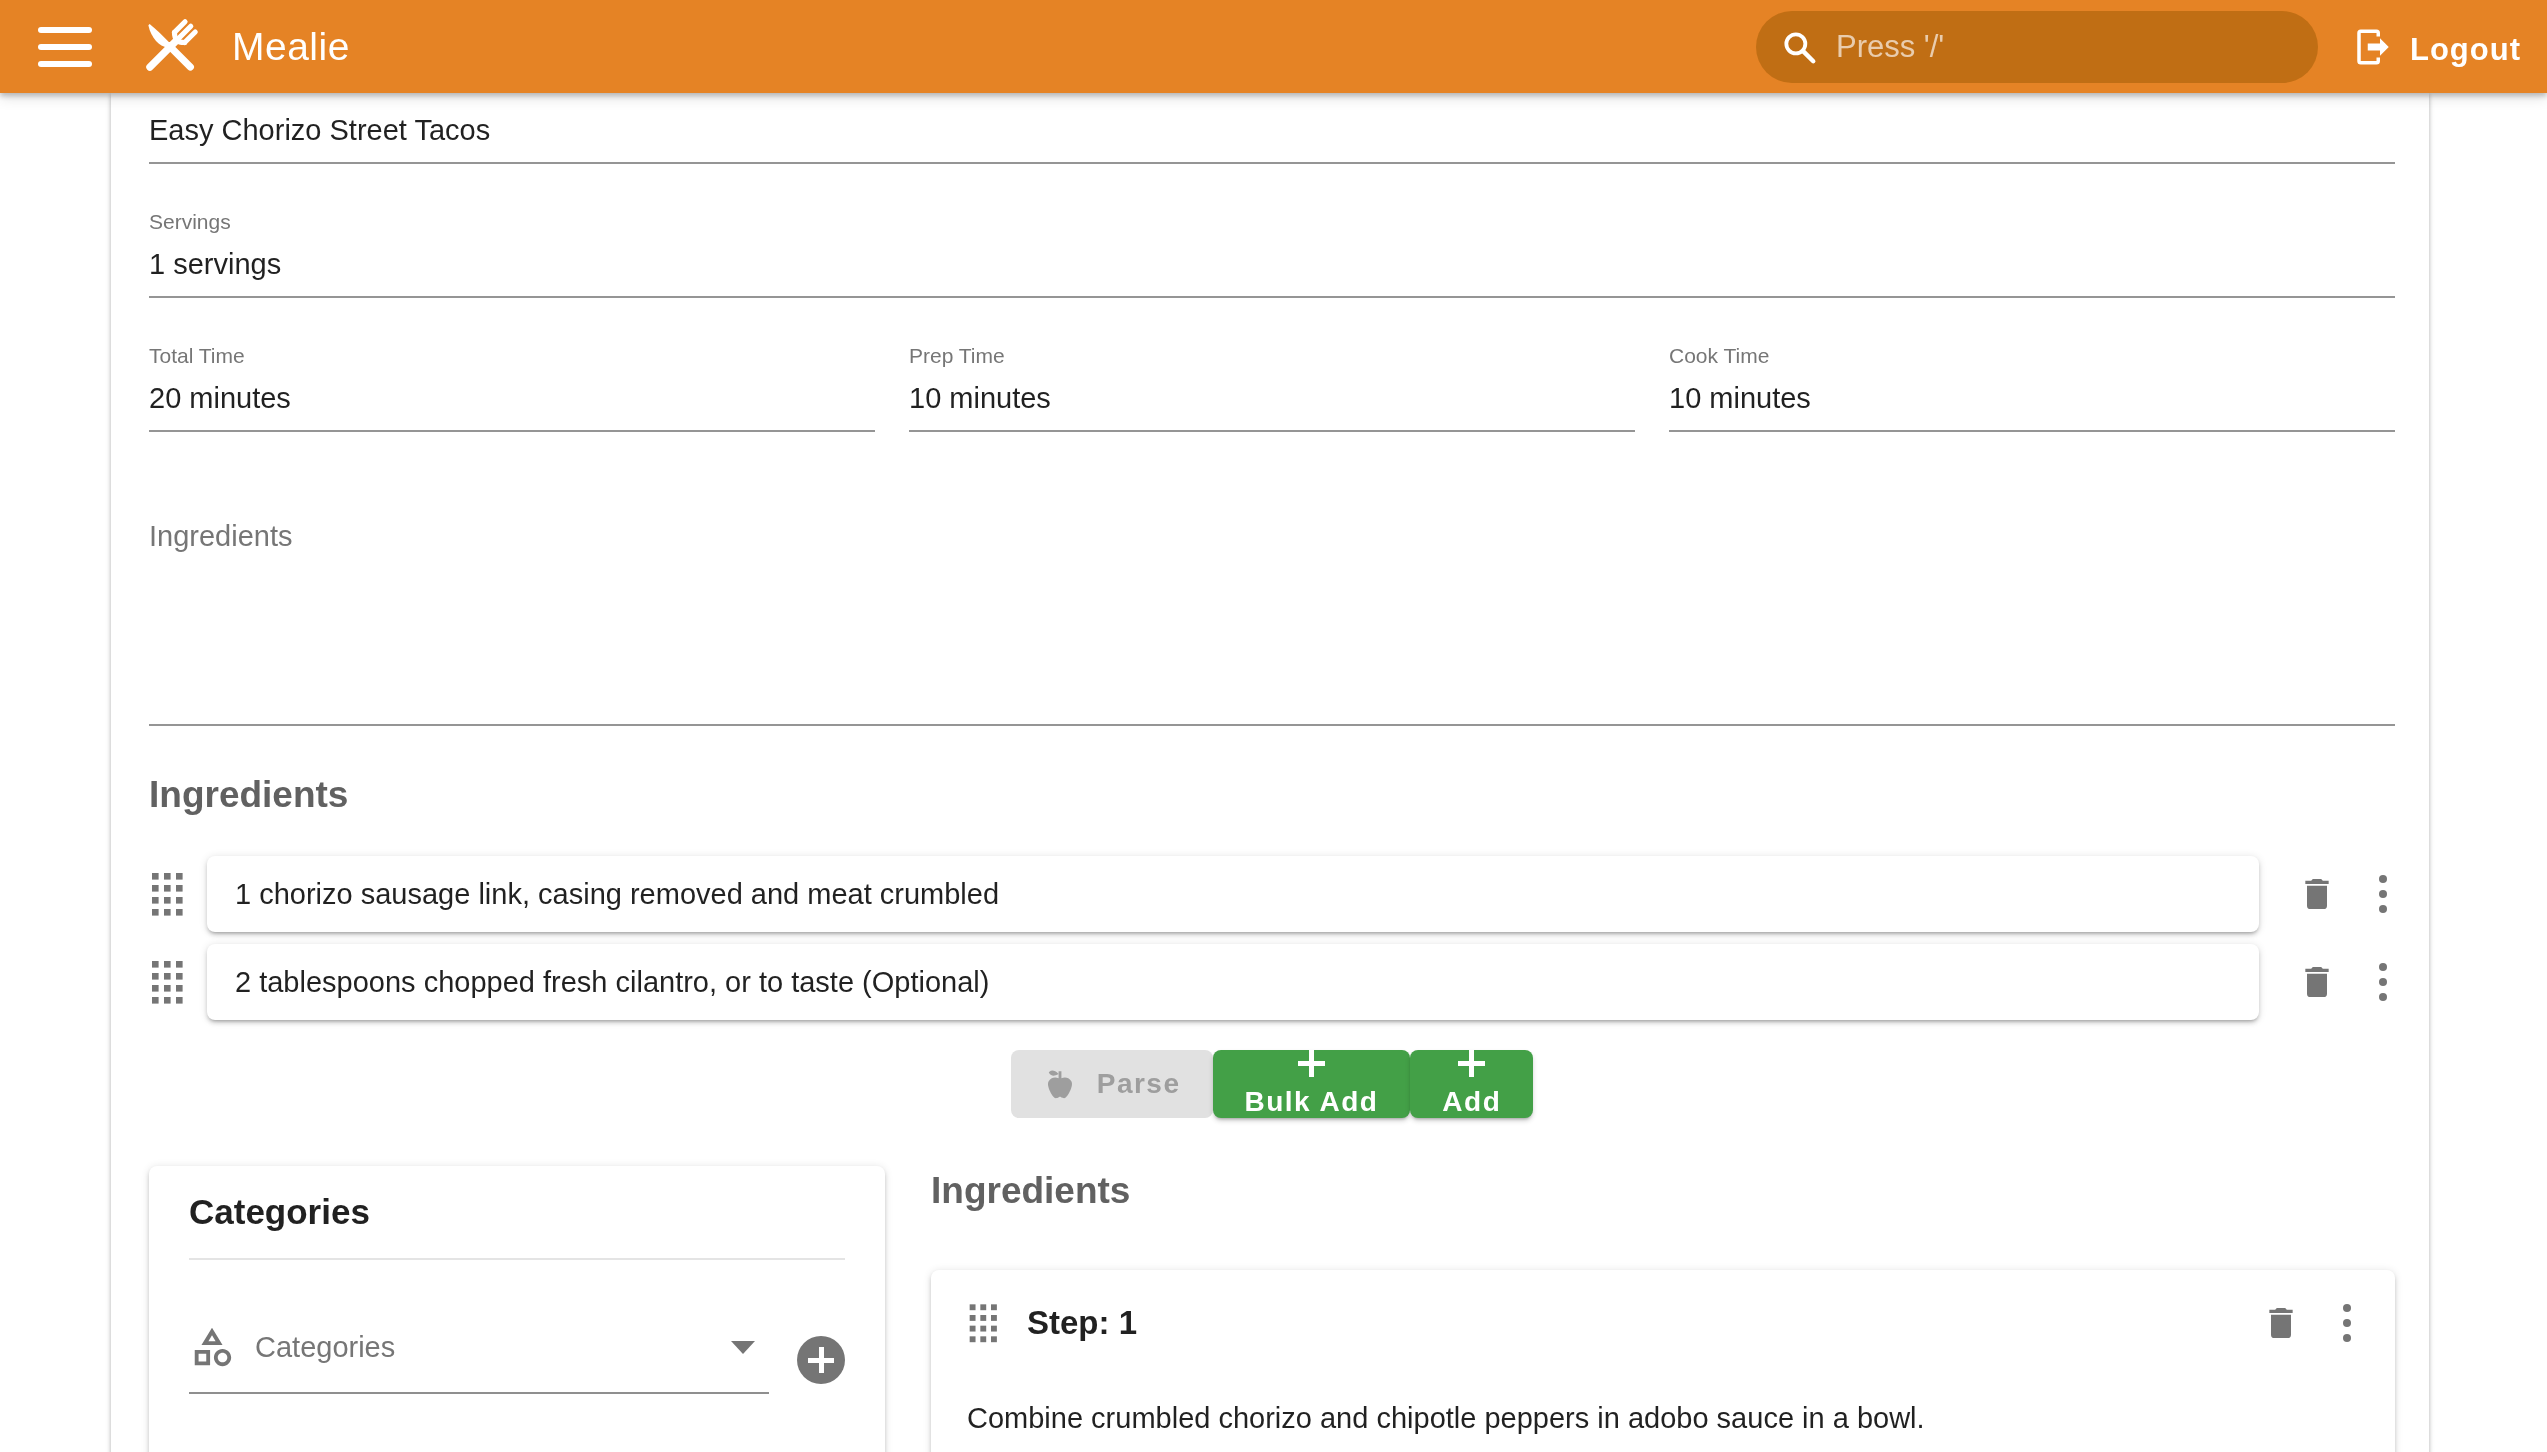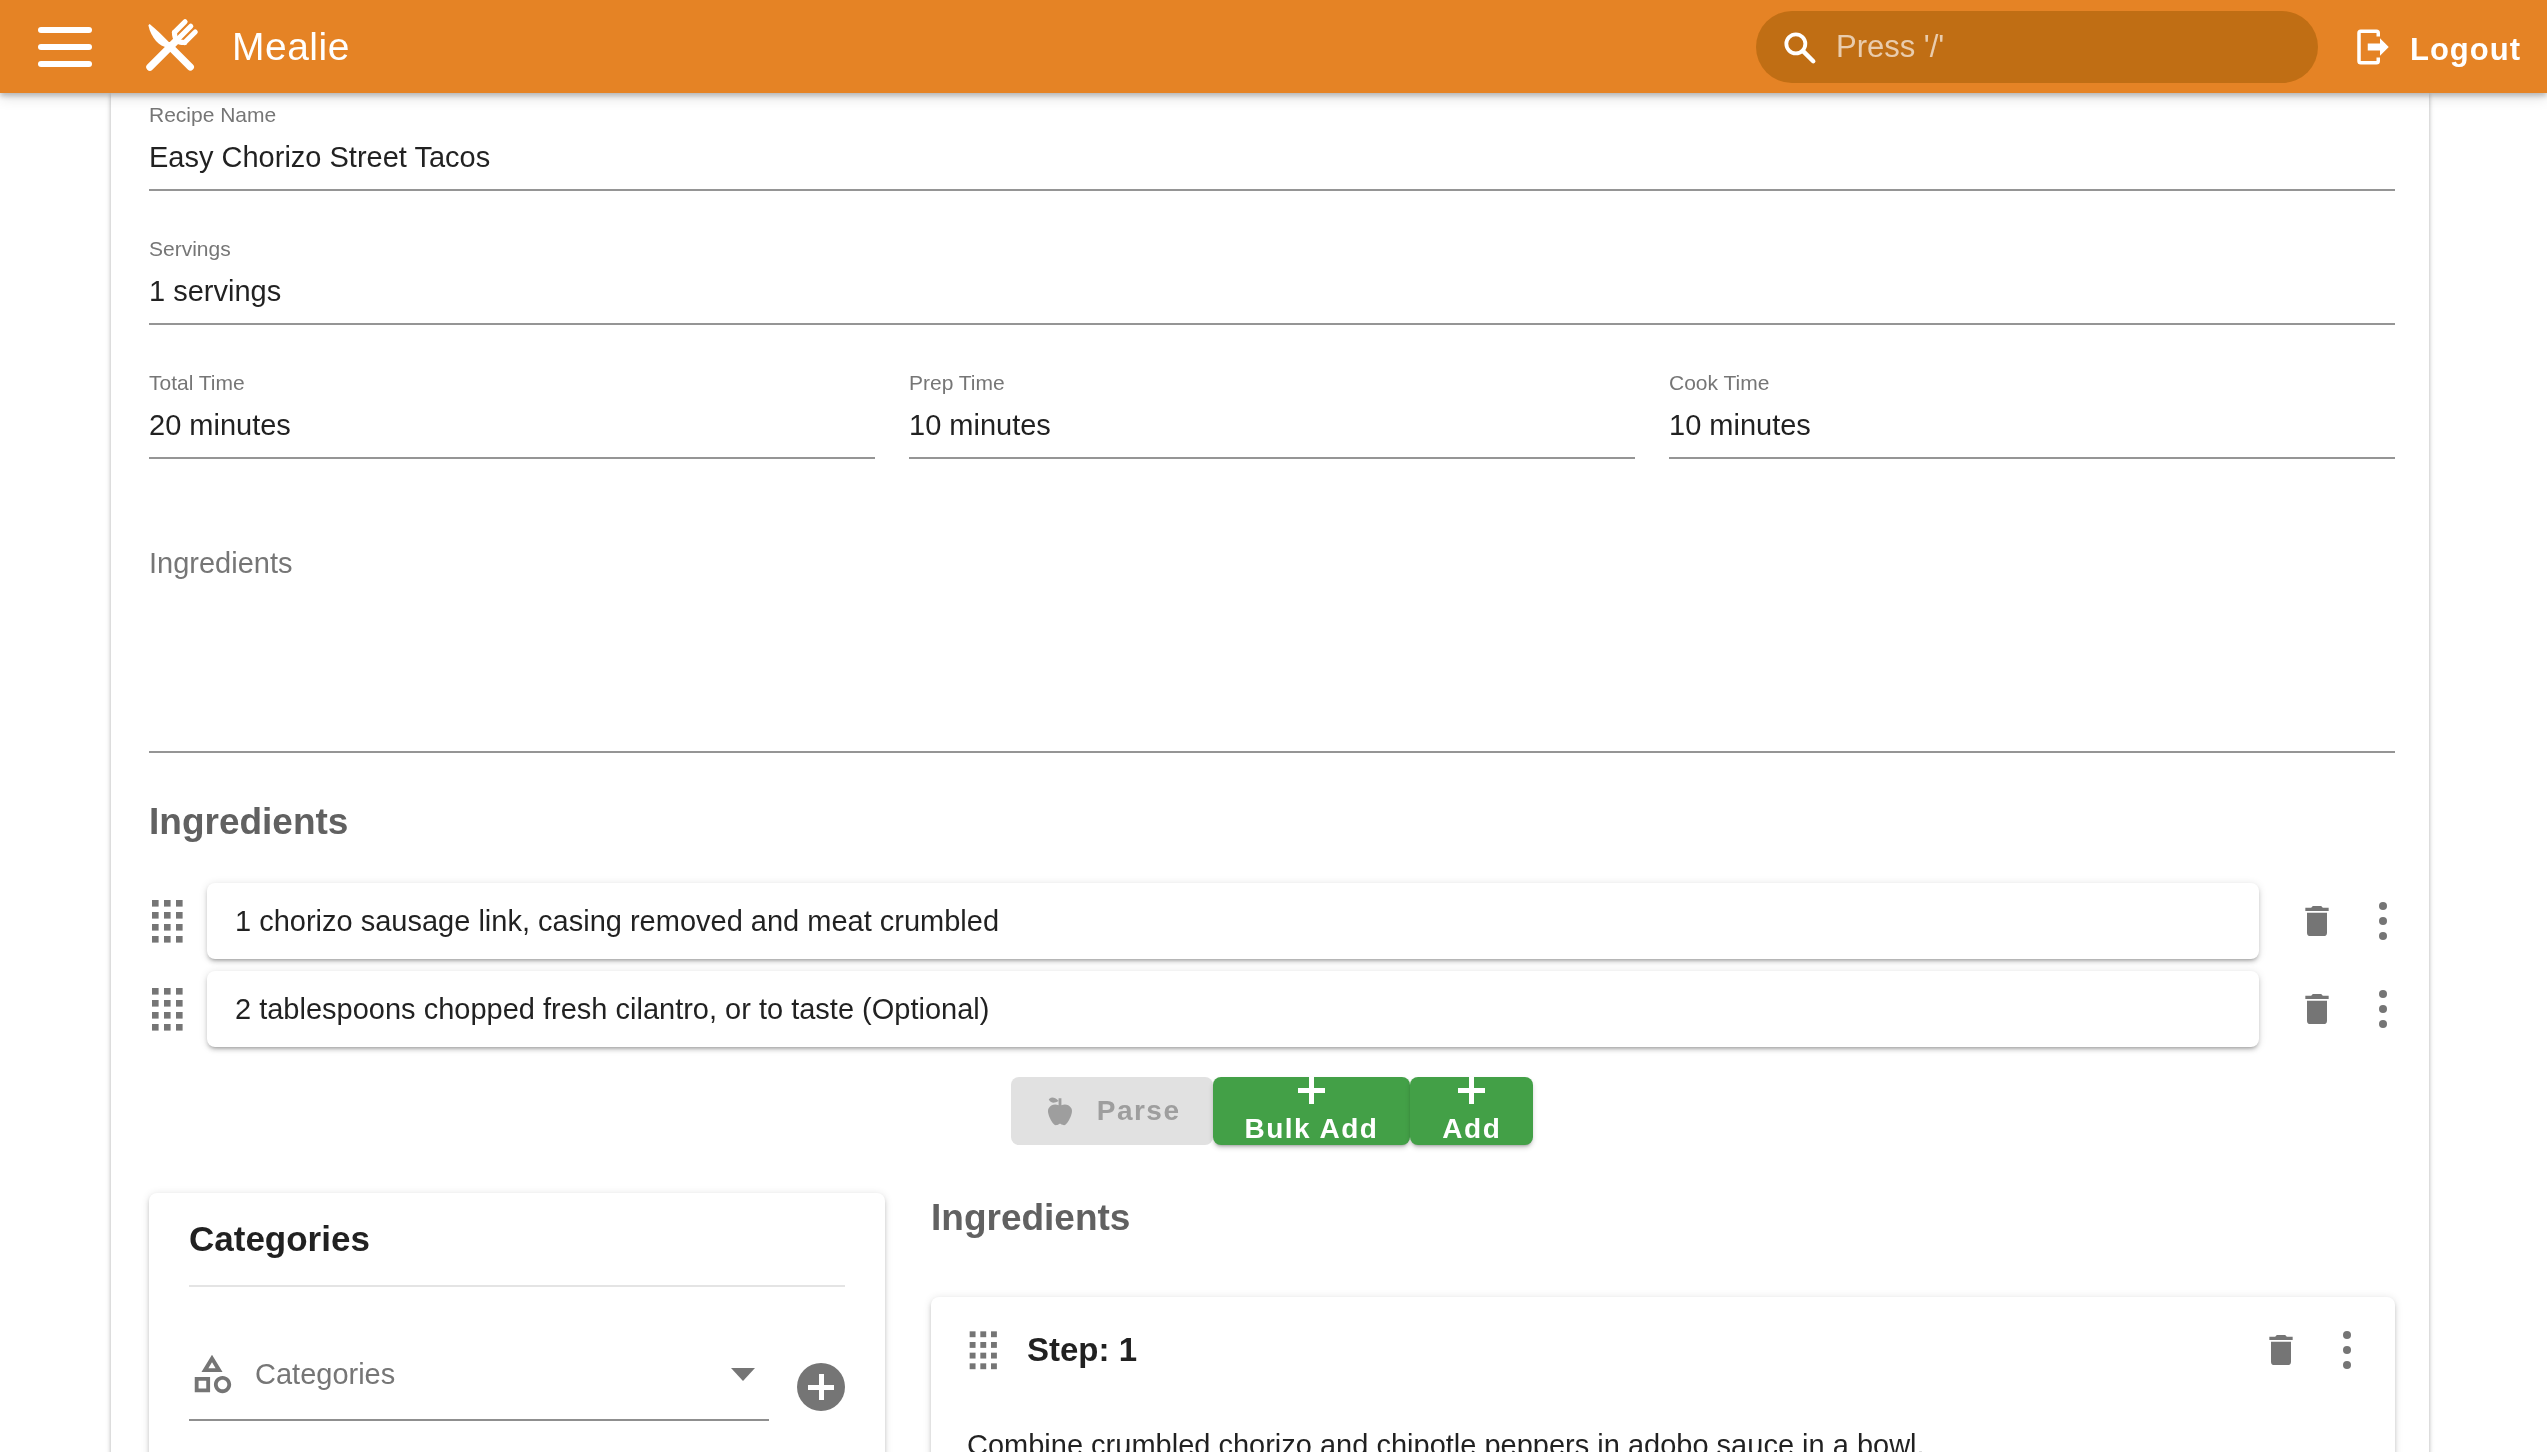--- a/index.html
+++ b/index.html
@@ -139,21 +139,20 @@
     <svg width="42" height="42" viewBox="0 0 24 24">
       <path fill="#fff" d="M16,17V14H9V10H16V7L21,12L16,17M14,2A2,2 0 0,1 16,4V6H14V4H5V20H14V18H16V20A2,2 0 0,1 14,22H5A2,2 0 0,1 3,20V4A2,2 0 0,1 5,2H14Z"></path>
     </svg>
     <span class="lbl">Logout</span>
   </button>
 </header>
 
 <main class="main-card">
 
   <div class="tfield f-recipe tline">
-    <div class="tlabel">Recipe Name</div>
     <div class="tvalue">Easy Chorizo Street Tacos</div>
   </div>
 
   <div class="tfield f-servings tline">
     <div class="tlabel">Servings</div>
     <div class="tvalue">1 servings</div>
   </div>
 
   <div class="time-row">
     <div class="tfield tline">

